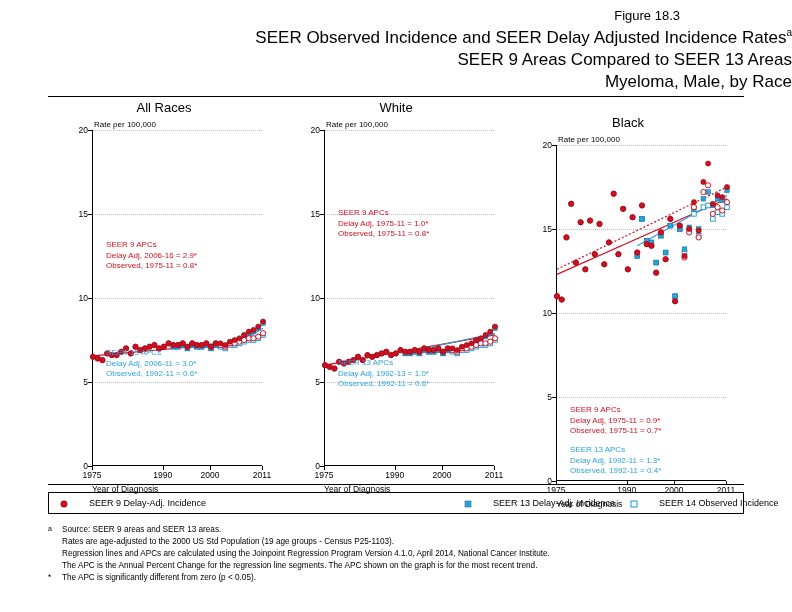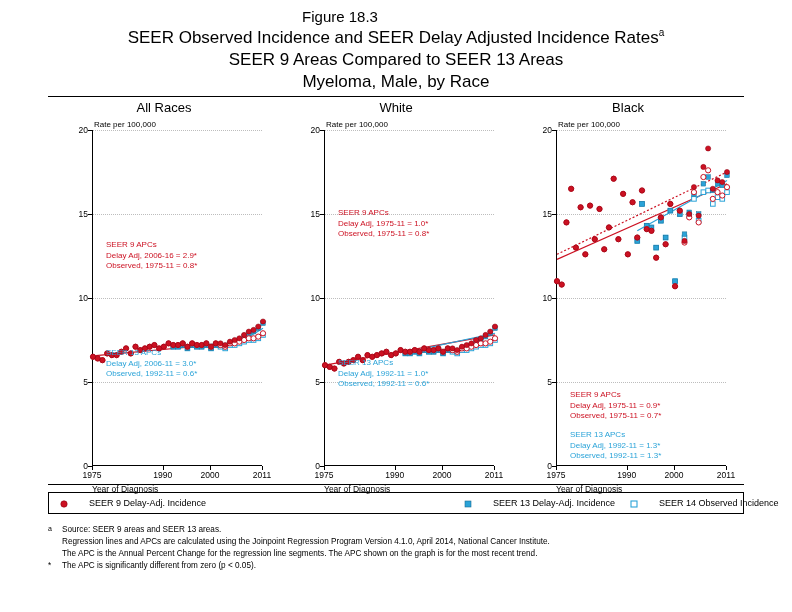--- a/index.html
+++ b/index.html
@@ -17,29 +17,29 @@
   .page {
     position: relative;
     width: 792px;
     height: 612px;
   }
   .fig-num {
     position: absolute;
     top: 8px;
     left: 0;
     width: 680px;
-    text-align: center;
-    font-size: 15px;
+    text-align: right;
+    font-size: 13px;
   }
   .title-block {
     position: absolute;
     top: 22px;
     left: 0;
     width: 792px;
-    text-align: center;
+    text-align: right;
   }
   .title-line {
     font-size: 17px;
     line-height: 22px;
     white-space: nowrap;
   }
   .sup {
     font-size: 10px;
     vertical-align: super;
   }
@@ -54,21 +54,21 @@
   .rule-bottom { top: 484px; }
 
   .panel {
     position: absolute;
     top: 100px;
     width: 232px;
     height: 380px;
   }
   .panel-all { left: 48px; }
   .panel-white { left: 280px; }
-  .panel-black { left: 512px; }
+  .panel-black { left: 512px; margin-top: 15px; }
 
   .panel-title {
     position: absolute;
     top: 0;
     left: 0;
     width: 232px;
     text-align: center;
     font-size: 13px;
   }
   .rate-label {
@@ -498,21 +498,21 @@
       <div class="xtick-mark" style="left: 214px;"></div>
       <div class="xtick-label" style="left: 214px;">2011</div>
       <div class="xaxis-title">Year of Diagnosis</div>
       <div class="annot red" style="left: 58px; top: 108px;">
         <div>SEER 9 APCs</div>
         <div>Delay Adj, 1975-11 = 1.0*</div>
         <div>Observed, 1975-11 = 0.8*</div>
       </div>
       <div class="annot blue" style="left: 58px; top: 258px;">
         <div>SEER 13 APCs</div>
-        <div>Delay Adj, 1992-11 = 1.0*</div>
+        <div>Delay Adj, 1992-13 = 1.0*</div>
         <div>Observed, 1992-11 = 0.6*</div>
       </div>
     </div>
 
   <div class="panel panel-black">
     <div class="panel-title">Black</div>
     <div class="rate-label">Rate per 100,000</div>
     <div class="plot" id="plot2">
         <div class="gridline" style="top: 252px;"></div>
         <div class="gridline" style="top: 168px;"></div>
@@ -658,21 +658,21 @@
       <div class="xtick-label" style="left: 214px;">2011</div>
       <div class="xaxis-title">Year of Diagnosis</div>
       <div class="annot red" style="left: 58px; top: 290px;">
         <div>SEER 9 APCs</div>
         <div>Delay Adj, 1975-11 = 0.9*</div>
         <div>Observed, 1975-11 = 0.7*</div>
       </div>
       <div class="annot blue" style="left: 58px; top: 330px;">
         <div>SEER 13 APCs</div>
         <div>Delay Adj, 1992-11 = 1.3*</div>
-        <div>Observed, 1992-11 = 1.3*</div>
+        <div>Observed, 1992-11 = 0.4*</div>
       </div>
     </div>
 
   <div class="rule rule-bottom"></div>
 
   <div class="legend" id="legend">
       <div class="legend-item" style="left: 8px;">
         <span class="legend-swatch"><svg width="14" height="14">
             <circle cx="7" cy="8" r="3.2" fill="#cc1122" stroke="#8b0010" stroke-width="0.6"></circle>
           </svg></span>
@@ -687,18 +687,19 @@
       <div class="legend-item" style="left: 578px;">
         <span class="legend-swatch"><svg width="14" height="14">
             <rect x="4" y="5" width="6" height="6" fill="#fff" stroke="#2aa3d8" stroke-width="1.1"></rect>
           </svg></span>
         <span>SEER 14 Observed Incidence</span>
       </div>
     </div>
 
   <div class="footnotes" id="footnotes">
       <div class="fn-row"><span class="fn-mark sup-a">a</span><span>Source: SEER 9 areas and SEER 13 areas.</span></div>
+      <div class="fn-row"><span>Rates are age-adjusted to the 2000 US Std Population (19 age groups - Census P25-1103).</span></div>
       <div class="fn-row"><span>Regression lines and APCs are calculated using the Joinpoint Regression Program Version 4.1.0, April 2014, National Cancer Institute.</span></div>
       <div class="fn-row"><span>The APC is the Annual Percent Change for the regression line segments. The APC shown on the graph is for the most recent trend.</span></div>
       <div class="fn-row"><span class="fn-mark">*</span><span>The APC is significantly different from zero (p &lt; 0.05).</span></div>
     </div>
 
 </div>
 
 </body></html>

